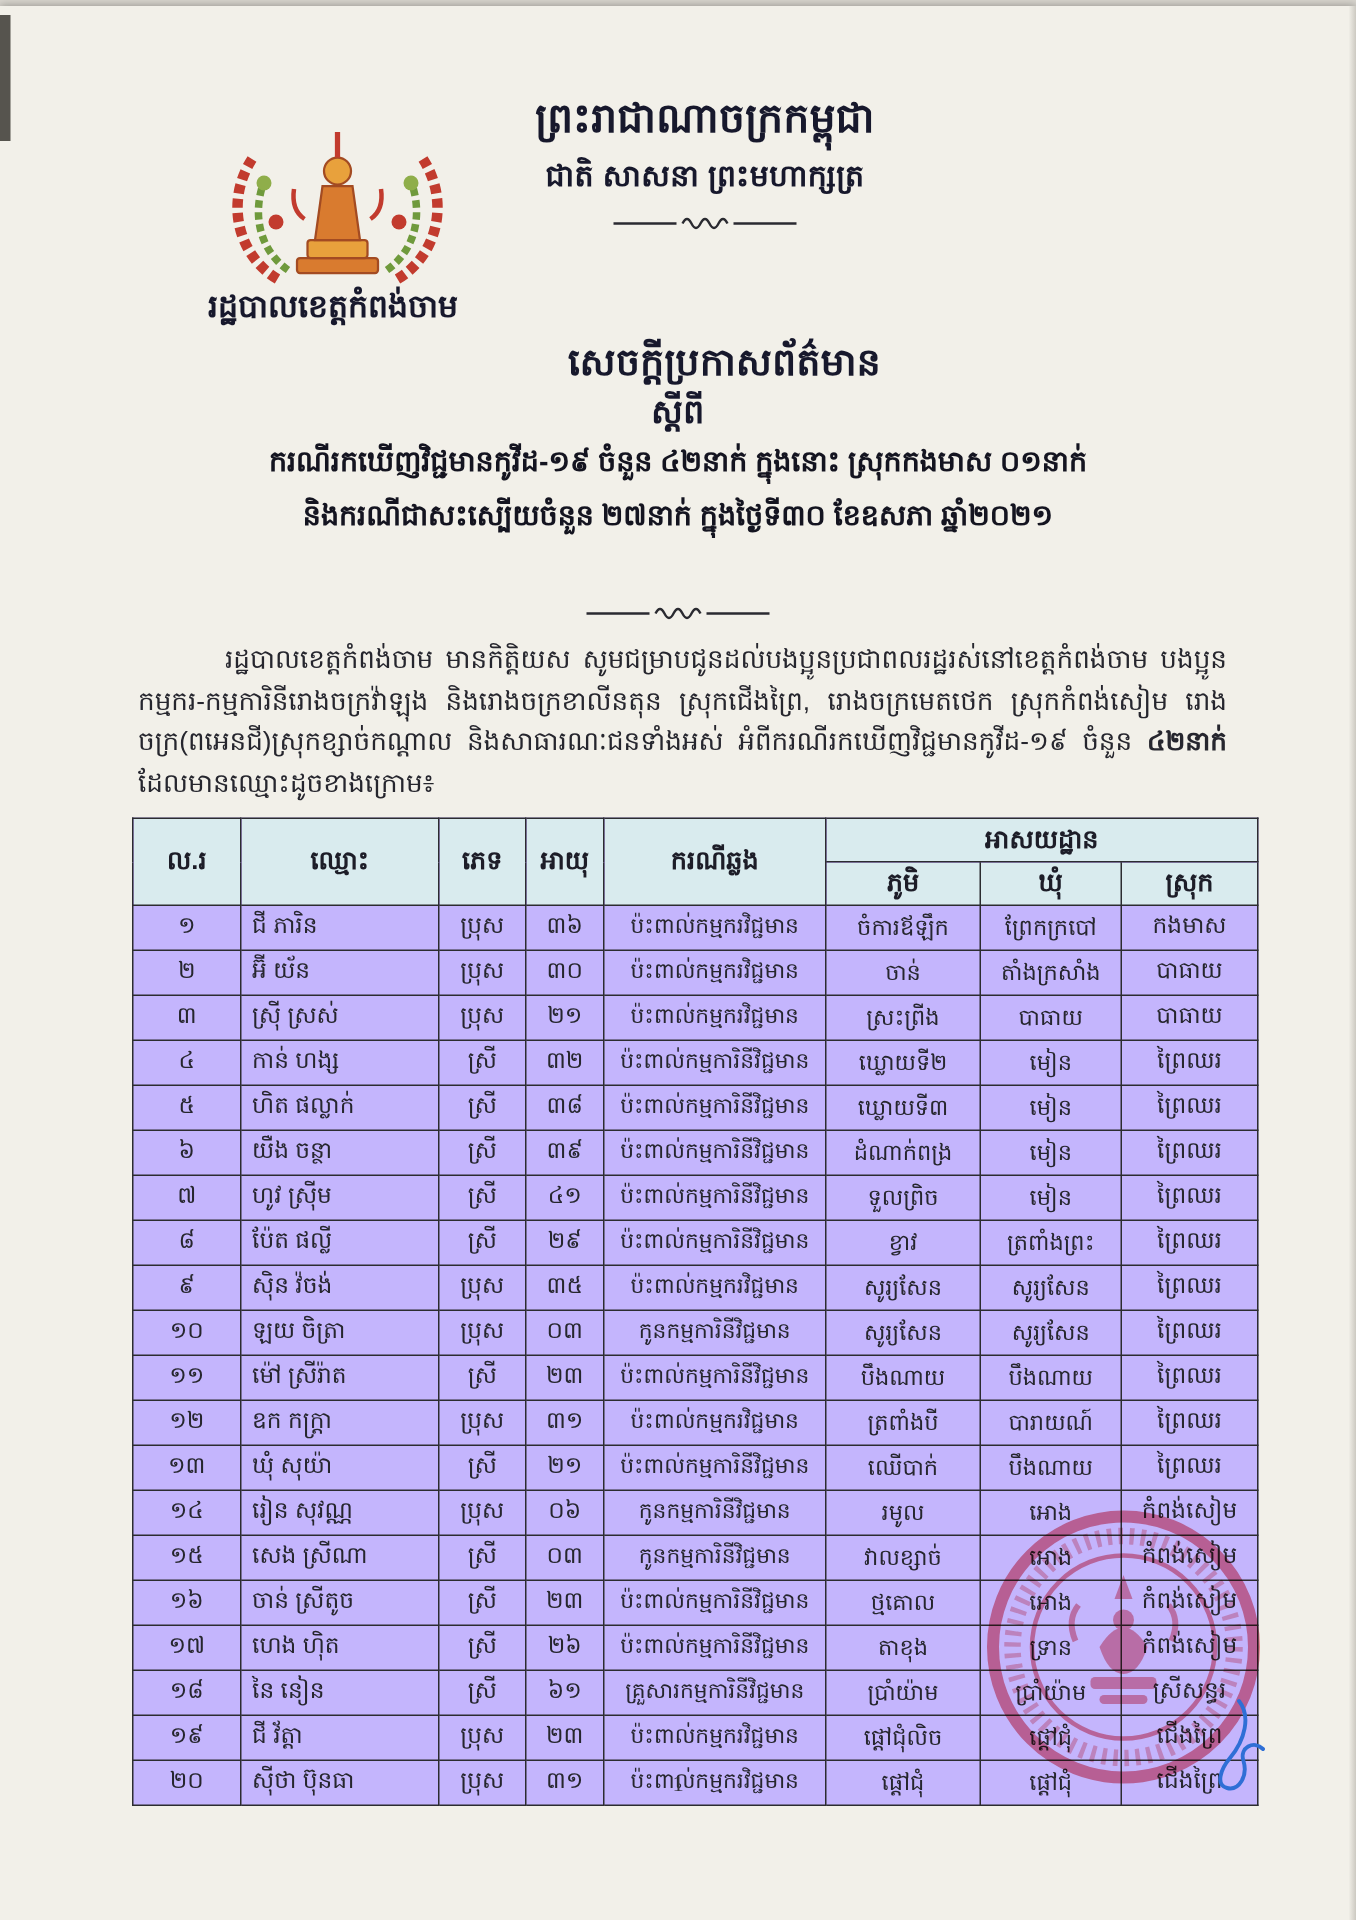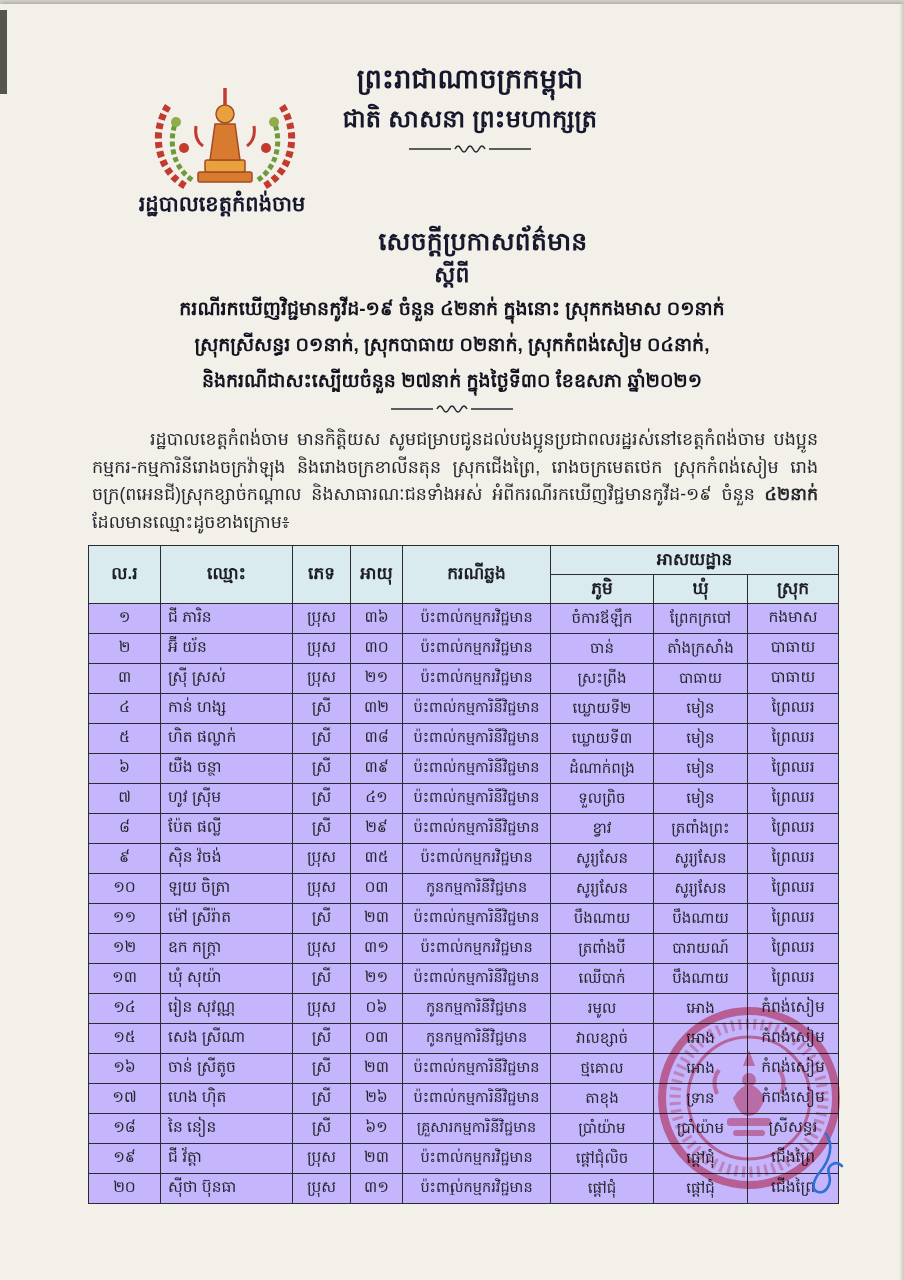--- a/index.html
+++ b/index.html
@@ -10,21 +10,21 @@
     font-family:"Liberation Sans", sans-serif; color:#222228;
     box-shadow:0 0 6px rgba(0,0,0,.35);
   }
   .scan-sliver { position:absolute; left:0; top:6px; width:7px; height:84px; background:#56544e; }
   .edge-shade { position:absolute; right:0; top:0; width:5px; height:100%; background:linear-gradient(to left, rgba(90,85,75,.25), rgba(0,0,0,0)); }
 
   .center-col { position:absolute; left:36px; width:868px; text-align:center; }
   .kh-heavy { font-weight:700; color:#17182c; letter-spacing:.3px; }
 
   .kingdom-line1 { top:58px; font-size:27px; }
-  .kingdom-line2 { top:100px; font-size:24px; }
+  .kingdom-line2 { top:100px; font-size:20px; }
   .ornament { position:absolute; left:36px; width:868px; display:flex; justify-content:center; }
   .ornament-1 { top:138px; }
   .ornament-2 { top:398px; left:0; width:904px; }
 
   .logo-wrap { position:absolute; left:140px; top:78px; width:170px; height:112px; }
   .authority { position:absolute; left:96px; top:186px; width:252px; text-align:center; font-size:21px; font-weight:700; color:#17182c; }
 
   .announce { top:222px; left:0; width:904px; font-size:25px; }
   .regarding { top:257px; left:0; width:904px; font-size:22px; }
   .title-block {
@@ -101,21 +101,20 @@
       <path d="M107 64 q9 -6 7 -20" stroke="#c23b2e" stroke-width="3" fill="none"></path>
     </svg>
   </div>
   <div class="authority">រដ្ឋបាលខេត្តកំពង់ចាម</div>
 
   <div class="center-col kh-heavy announce" style="position:absolute;padding-left:31px;">សេចក្តីប្រកាសព័ត៌មាន</div>
   <div class="center-col kh-heavy regarding" style="position:absolute;">ស្តីពី</div>
 
   <div class="title-block">
     <div>ករណីរកឃើញវិជ្ជមានកូវីដ-១៩ ចំនួន ៤២នាក់ ក្នុងនោះ ស្រុកកងមាស ០១នាក់</div>
-    <div>ស្រុកស្រីសន្ធរ ០១នាក់, ស្រុកបាធាយ ០២នាក់, ស្រុកកំពង់សៀម ០៤នាក់,</div>
     <div>និងករណីជាសះស្បើយចំនួន ២៧នាក់ ក្នុងថ្ងៃទី៣០ ខែឧសភា ឆ្នាំ២០២១</div>
   </div>
 
   <div class="ornament ornament-2">
     <svg width="130" height="14" viewBox="0 0 130 14">
       <path d="M4 7 H46" stroke="#2a2a30" stroke-width="1.6"></path>
       <path d="M84 7 H126" stroke="#2a2a30" stroke-width="1.6"></path>
       <path d="M50 7 q3 -6 6 0 q3 6 6 0 q3 -6 6 0 q3 6 6 0 q3 -6 6 0" stroke="#2a2a30" stroke-width="1.6" fill="none"></path>
     </svg>
   </div>

